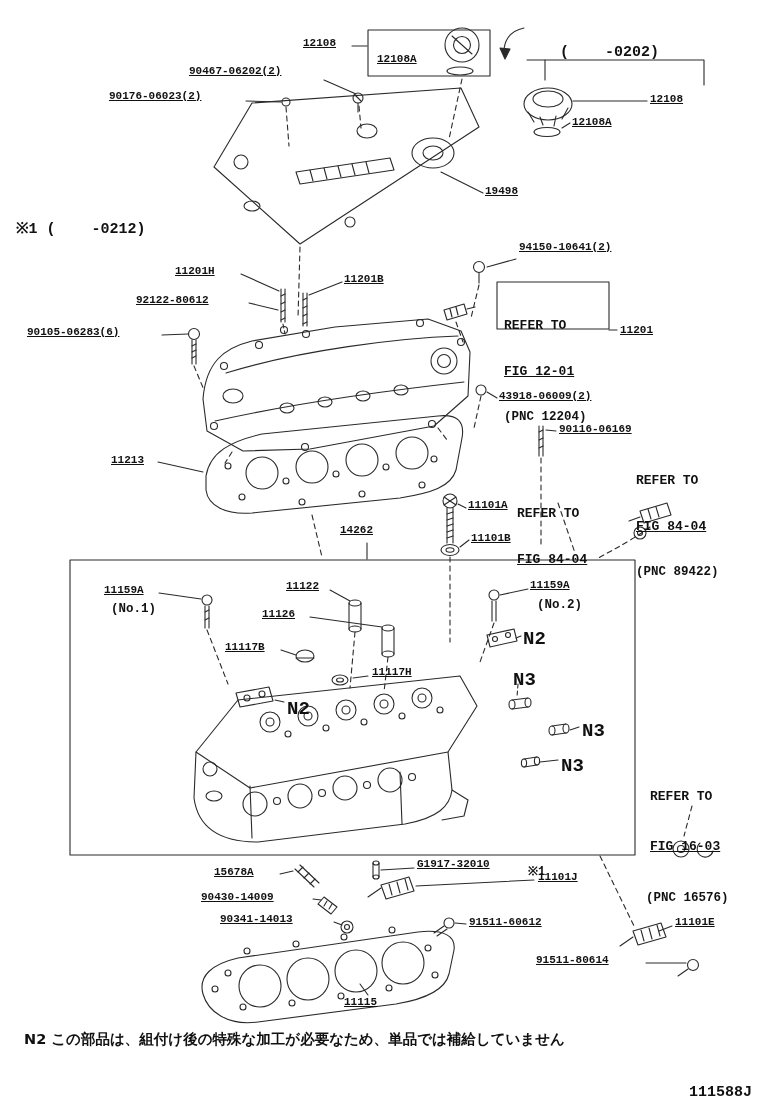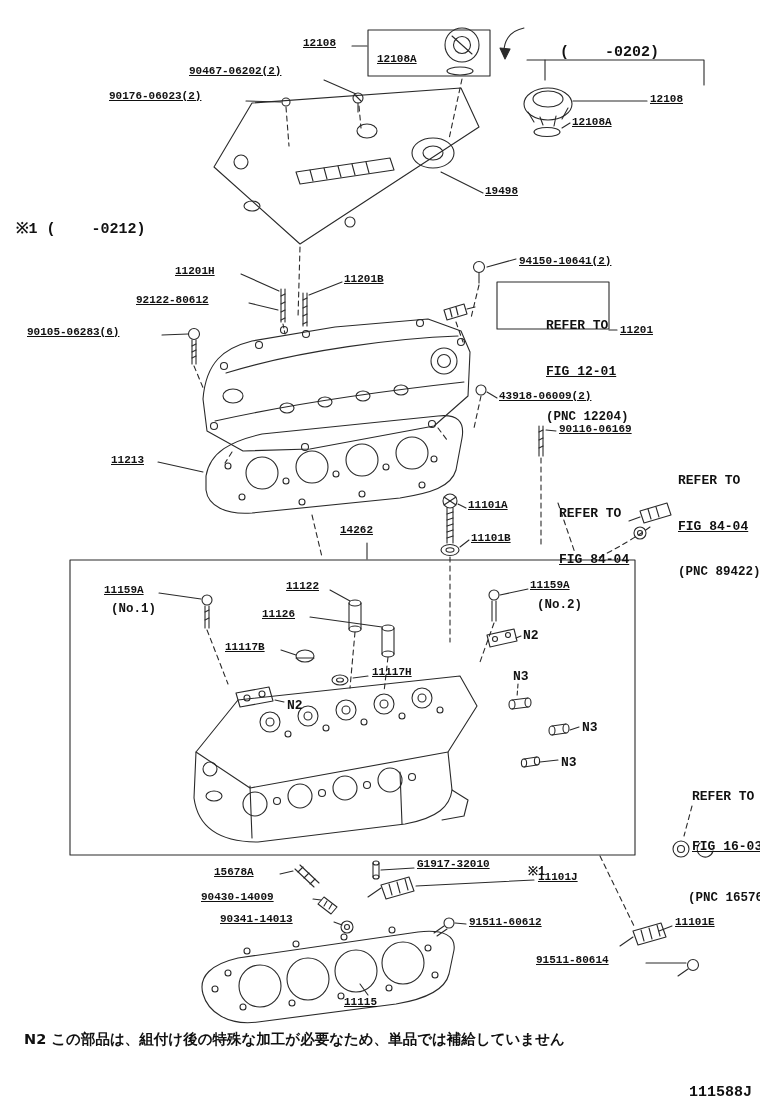--- a/index.html
+++ b/index.html
@@ -16,24 +16,24 @@
     color:#d9d9d9; letter-spacing:26px; z-index:0; pointer-events:none;
     font-family:"DejaVu Sans","Liberation Sans",sans-serif; user-select:none;
     white-space:nowrap;
   }
   svg.art { position:absolute; left:0; top:0; z-index:1; pointer-events:none; }
   .lbl {
     position:absolute; font-size:11px; font-weight:bold; line-height:1.05;
     text-decoration:underline; white-space:pre; cursor:pointer; z-index:3;
   }
   .sub { position:absolute; font-size:12.5px; font-weight:bold; z-index:3; white-space:pre; }
-  .mark { position:absolute; font-size:13px; font-weight:bold; z-index:3; }
+  .mark { position:absolute; font-size:19px; font-weight:bold; z-index:3; }
   .mark.small { font-size:12px; }
   .note { position:absolute; font-size:15px; font-weight:bold; white-space:pre; z-index:3; }
-  .ref { position:absolute; font-size:13px; font-weight:bold; line-height:1.18; z-index:3; white-space:pre;margin-left:42px; }
+  .ref { position:absolute; font-size:13px; font-weight:bold; line-height:1.18; z-index:3; white-space:pre; }
   .ref .fig { text-decoration:underline; cursor:pointer; }
   .ref .pnc { font-size:12.5px; }
   .foot {
     position:absolute; font-size:14.5px; font-weight:bold; z-index:3; white-space:pre;
     font-family:"DejaVu Sans","Liberation Sans",sans-serif;
   }
   .doccode { position:absolute; font-size:15px; font-weight:bold; z-index:3; }
 </style>
 </head>
 <body>
@@ -398,21 +398,21 @@
 
   <span class="lbl" style="left:303px;top:38px">12108</span>
   <span class="lbl" style="left:377px;top:54px">12108A</span>
   <span class="note" style="left:560px;top:44px">(    -0202)</span>
   <span class="lbl" style="left:189px;top:66px">90467-06202(2)</span>
   <span class="lbl" style="left:109px;top:91px">90176-06023(2)</span>
   <span class="lbl" style="left:650px;top:94px">12108</span>
   <span class="lbl" style="left:572px;top:117px">12108A</span>
   <span class="lbl" style="left:485px;top:186px">19498</span>
   <span class="note" style="left:16px;top:217px">※1 (    -0212)</span>
-  <span class="lbl" style="left:519px;top:256px">94150-10641(2)</span>
+  <span class="lbl" style="left:519px;top:242px">94150-10641(2)</span>
   <span class="lbl" style="left:175px;top:266px">11201H</span>
   <span class="lbl" style="left:344px;top:274px">11201B</span>
   <span class="lbl" style="left:136px;top:295px">92122-80612</span>
 
   <div class="ref" style="left:504px;top:287px">
     <div>REFER TO</div>
     <div class="fig">FIG 12-01</div>
     <div class="pnc">(PNC 12204)</div>
   </div>
 

